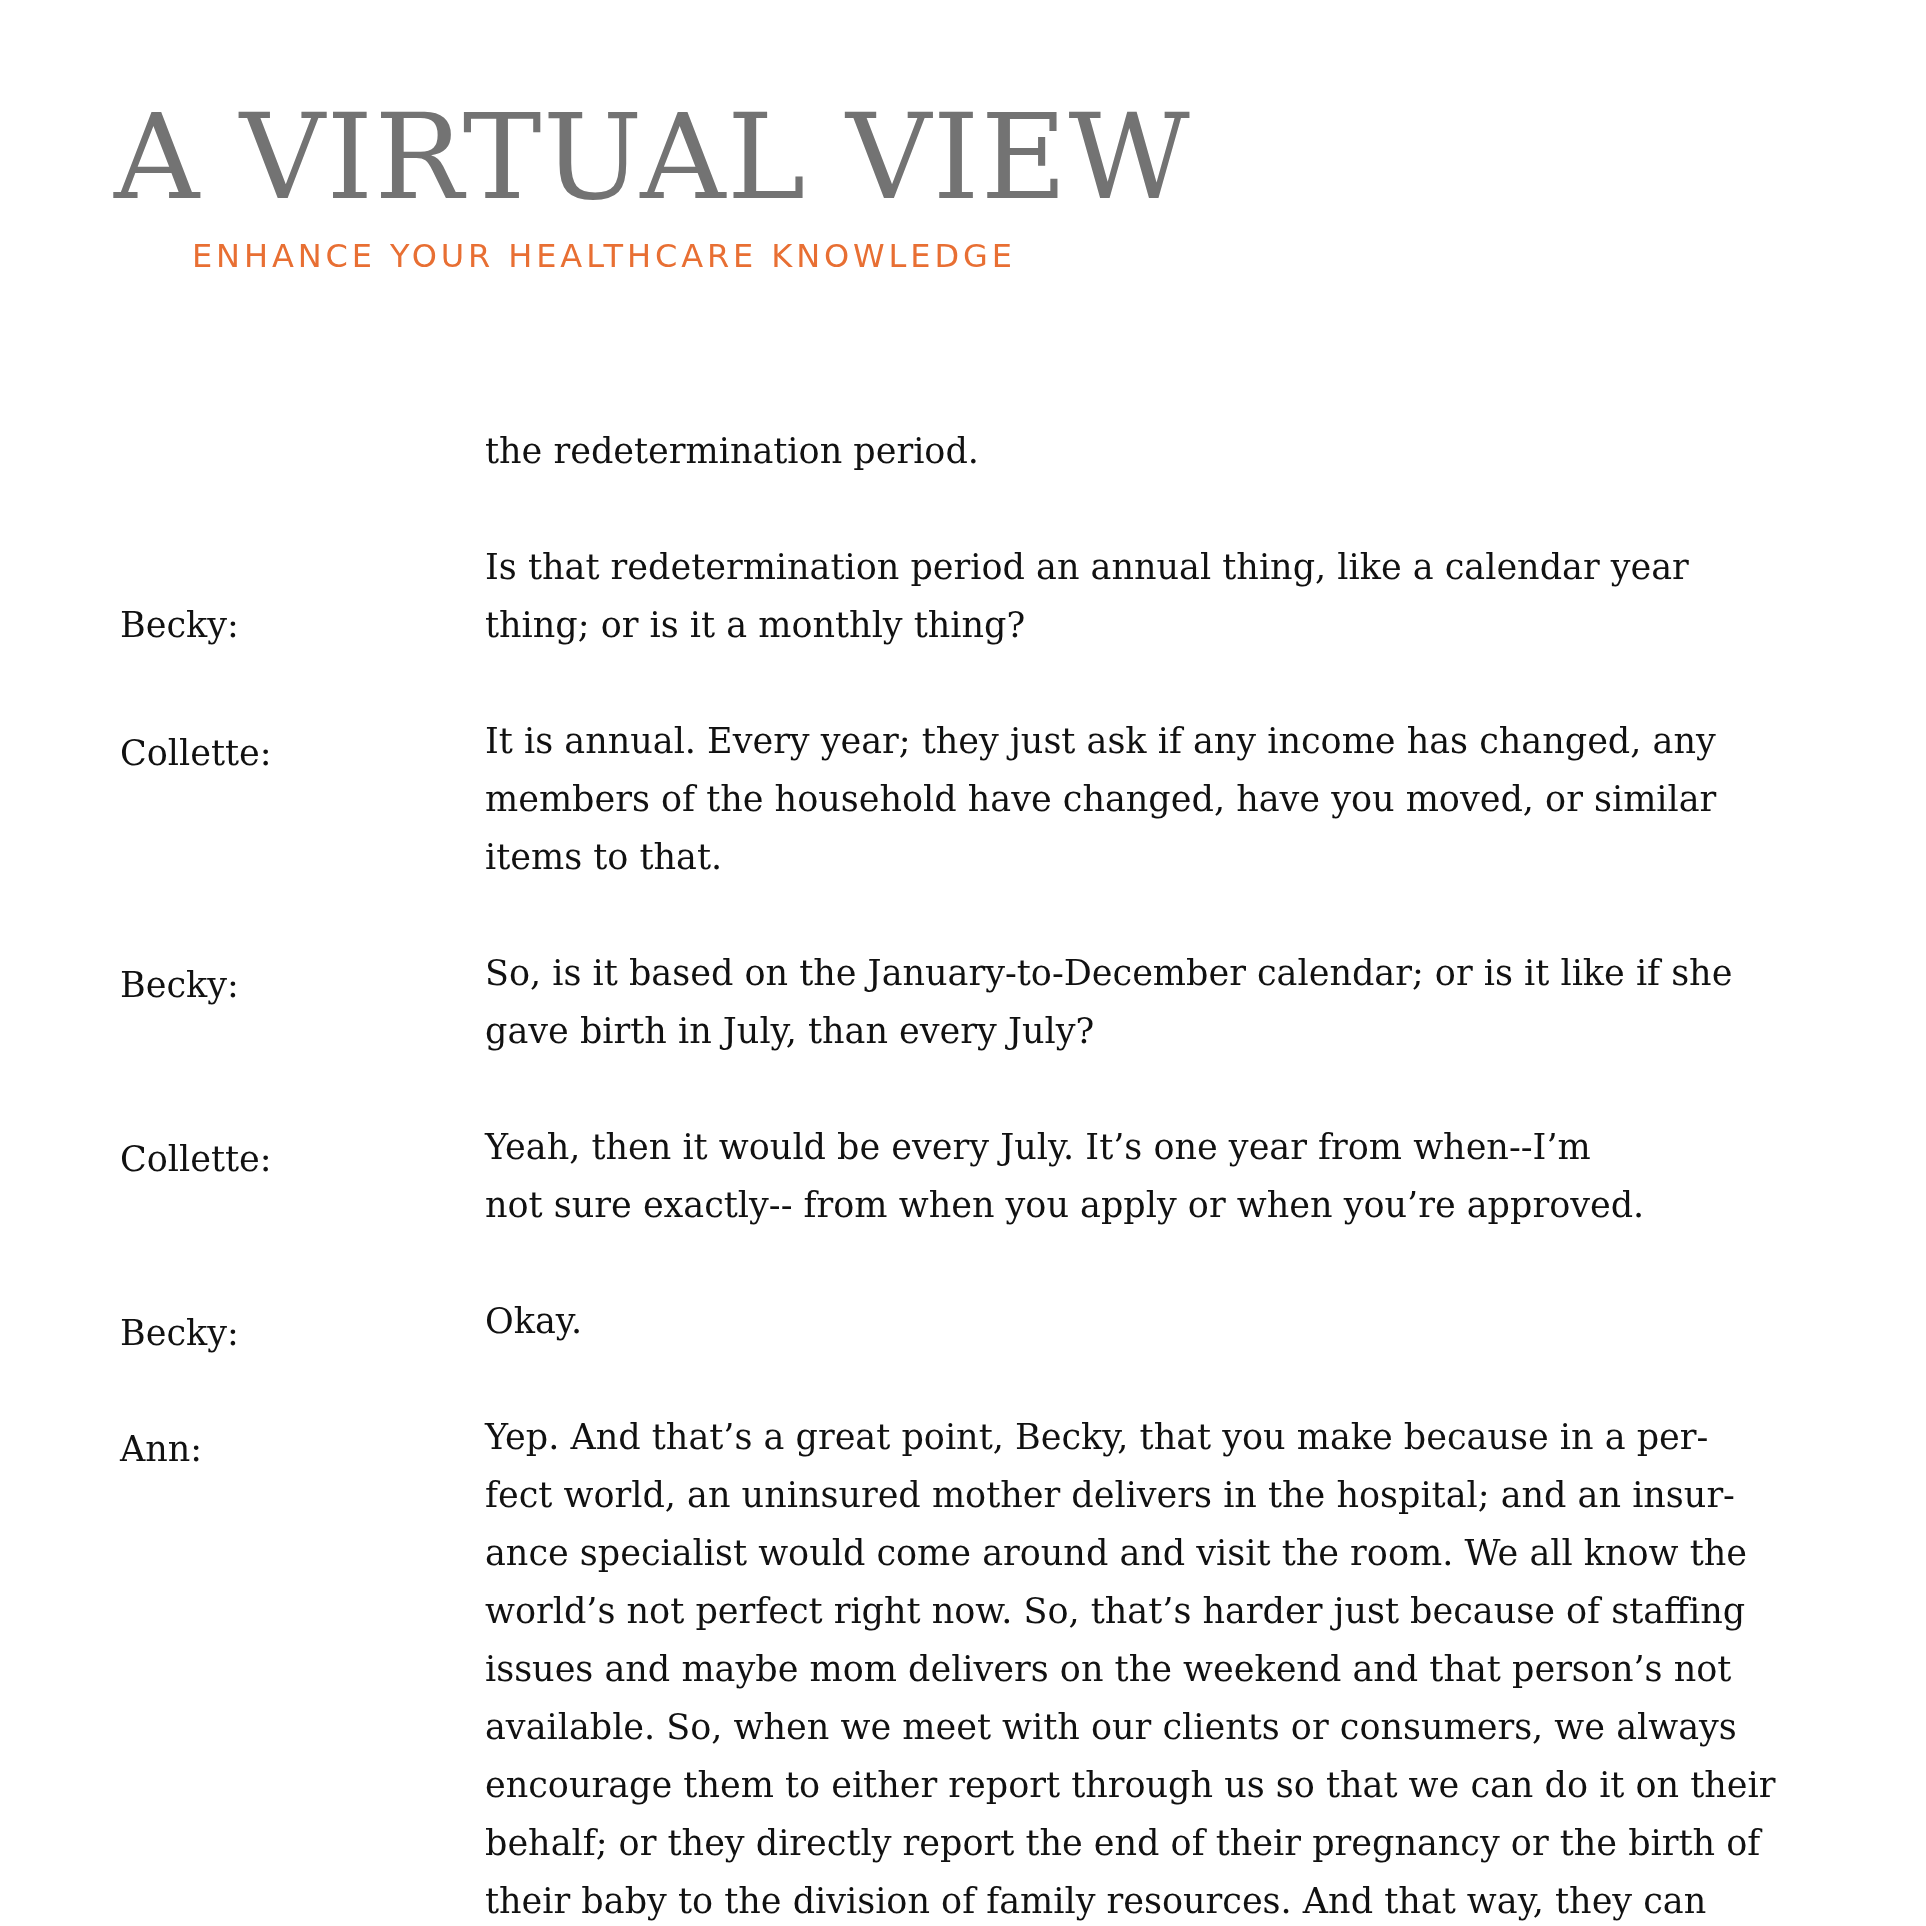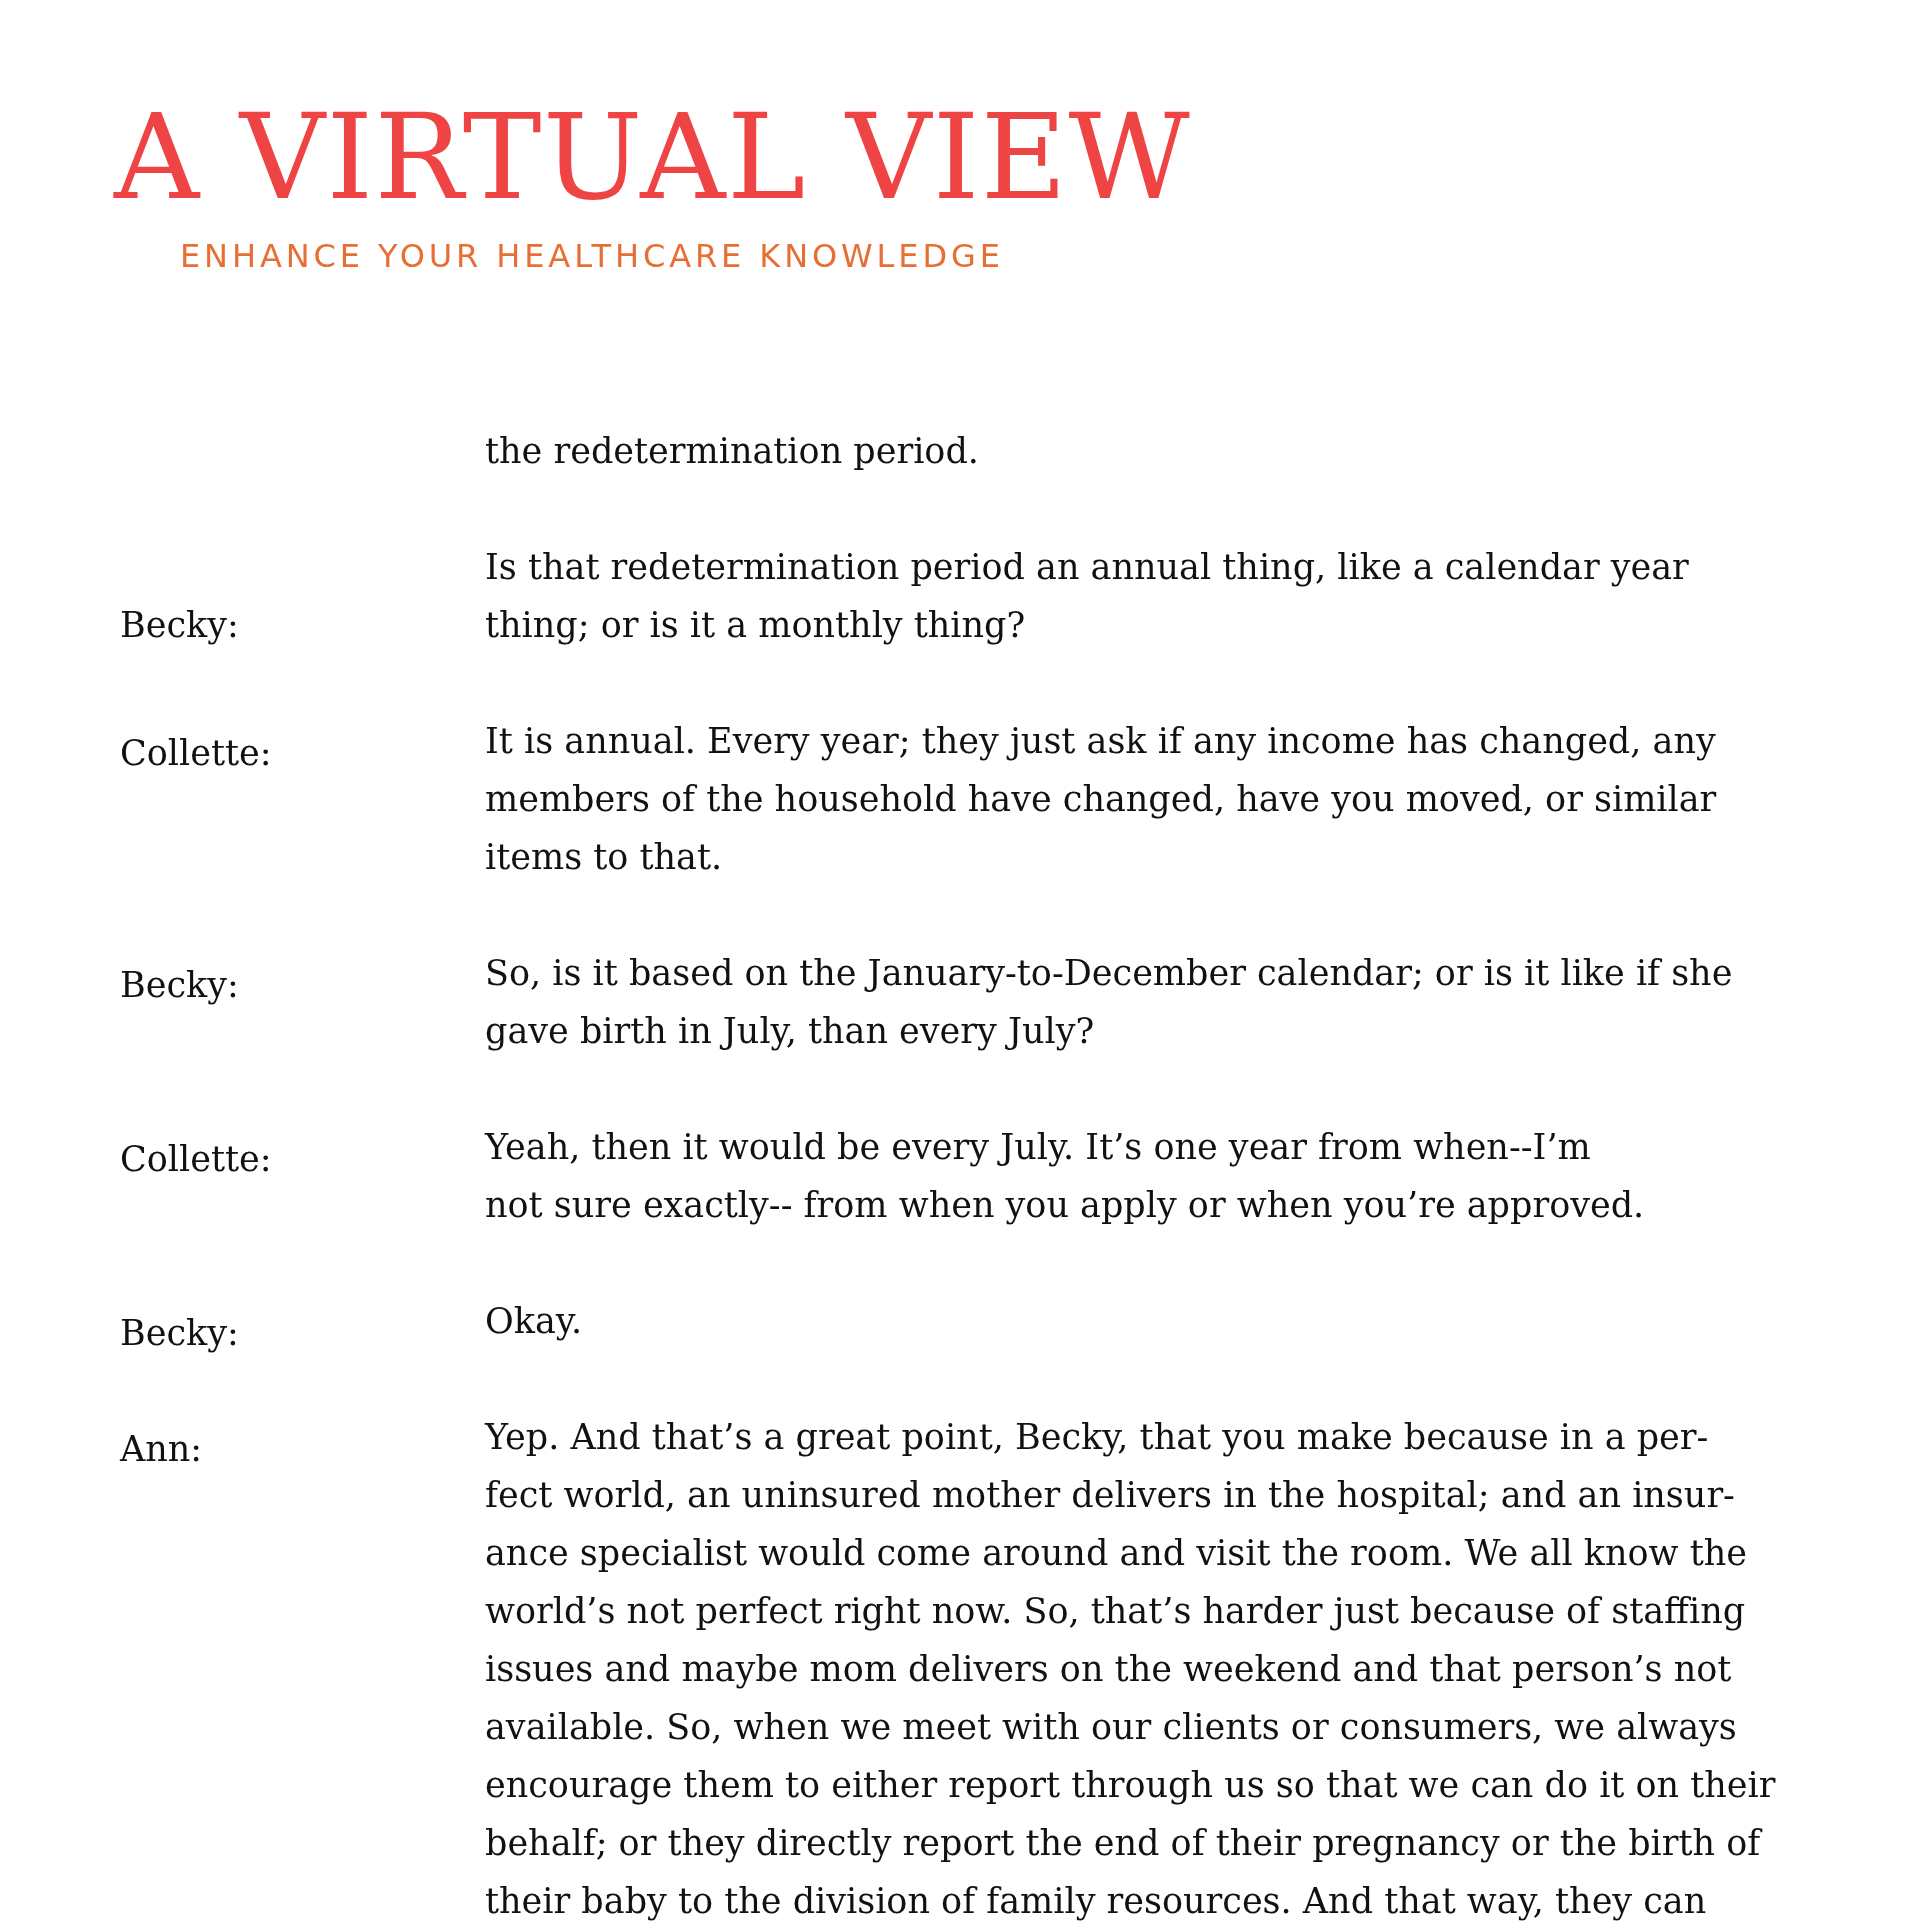--- a/index.html
+++ b/index.html
@@ -1,24 +1,24 @@
 <!DOCTYPE html>
 <html style="font-size:6.2px"><head>
 <meta charset="utf-8">
 <style>
   html, body { margin: 0; padding: 0; background: #ffffff; }
   body { width: 1965px; height: 2542px; position: relative; overflow: hidden; }
   .header-title {
     position: absolute; left: 114px; top: 98px;
     font-family: "DejaVu Serif", "Liberation Serif", serif;
-    font-size: 118px; line-height: 1; color: #ef4444; letter-spacing: 1.5px;
+    font-size: 118px; line-height: 1; color: #737373; letter-spacing: 1.5px;
     white-space: nowrap;
   }
   .header-subtitle {
-    position: absolute; left: 180px; top: 240px;
+    position: absolute; left: 192px; top: 240px;
     font-family: "DejaVu Sans", "Liberation Sans", sans-serif;
     font-size: 32px; line-height: 1; color: #e86f33; letter-spacing: 3.9px;
     white-space: nowrap;
   }
   .transcript {
     position: absolute; left: 0; top: 422px; width: 1965px;
     font-family: "DejaVu Serif", "Liberation Serif", serif;
     font-size: 35px; line-height: 58px; color: #111111;
   }
   .entry { position: relative; margin-bottom: 58px; }

